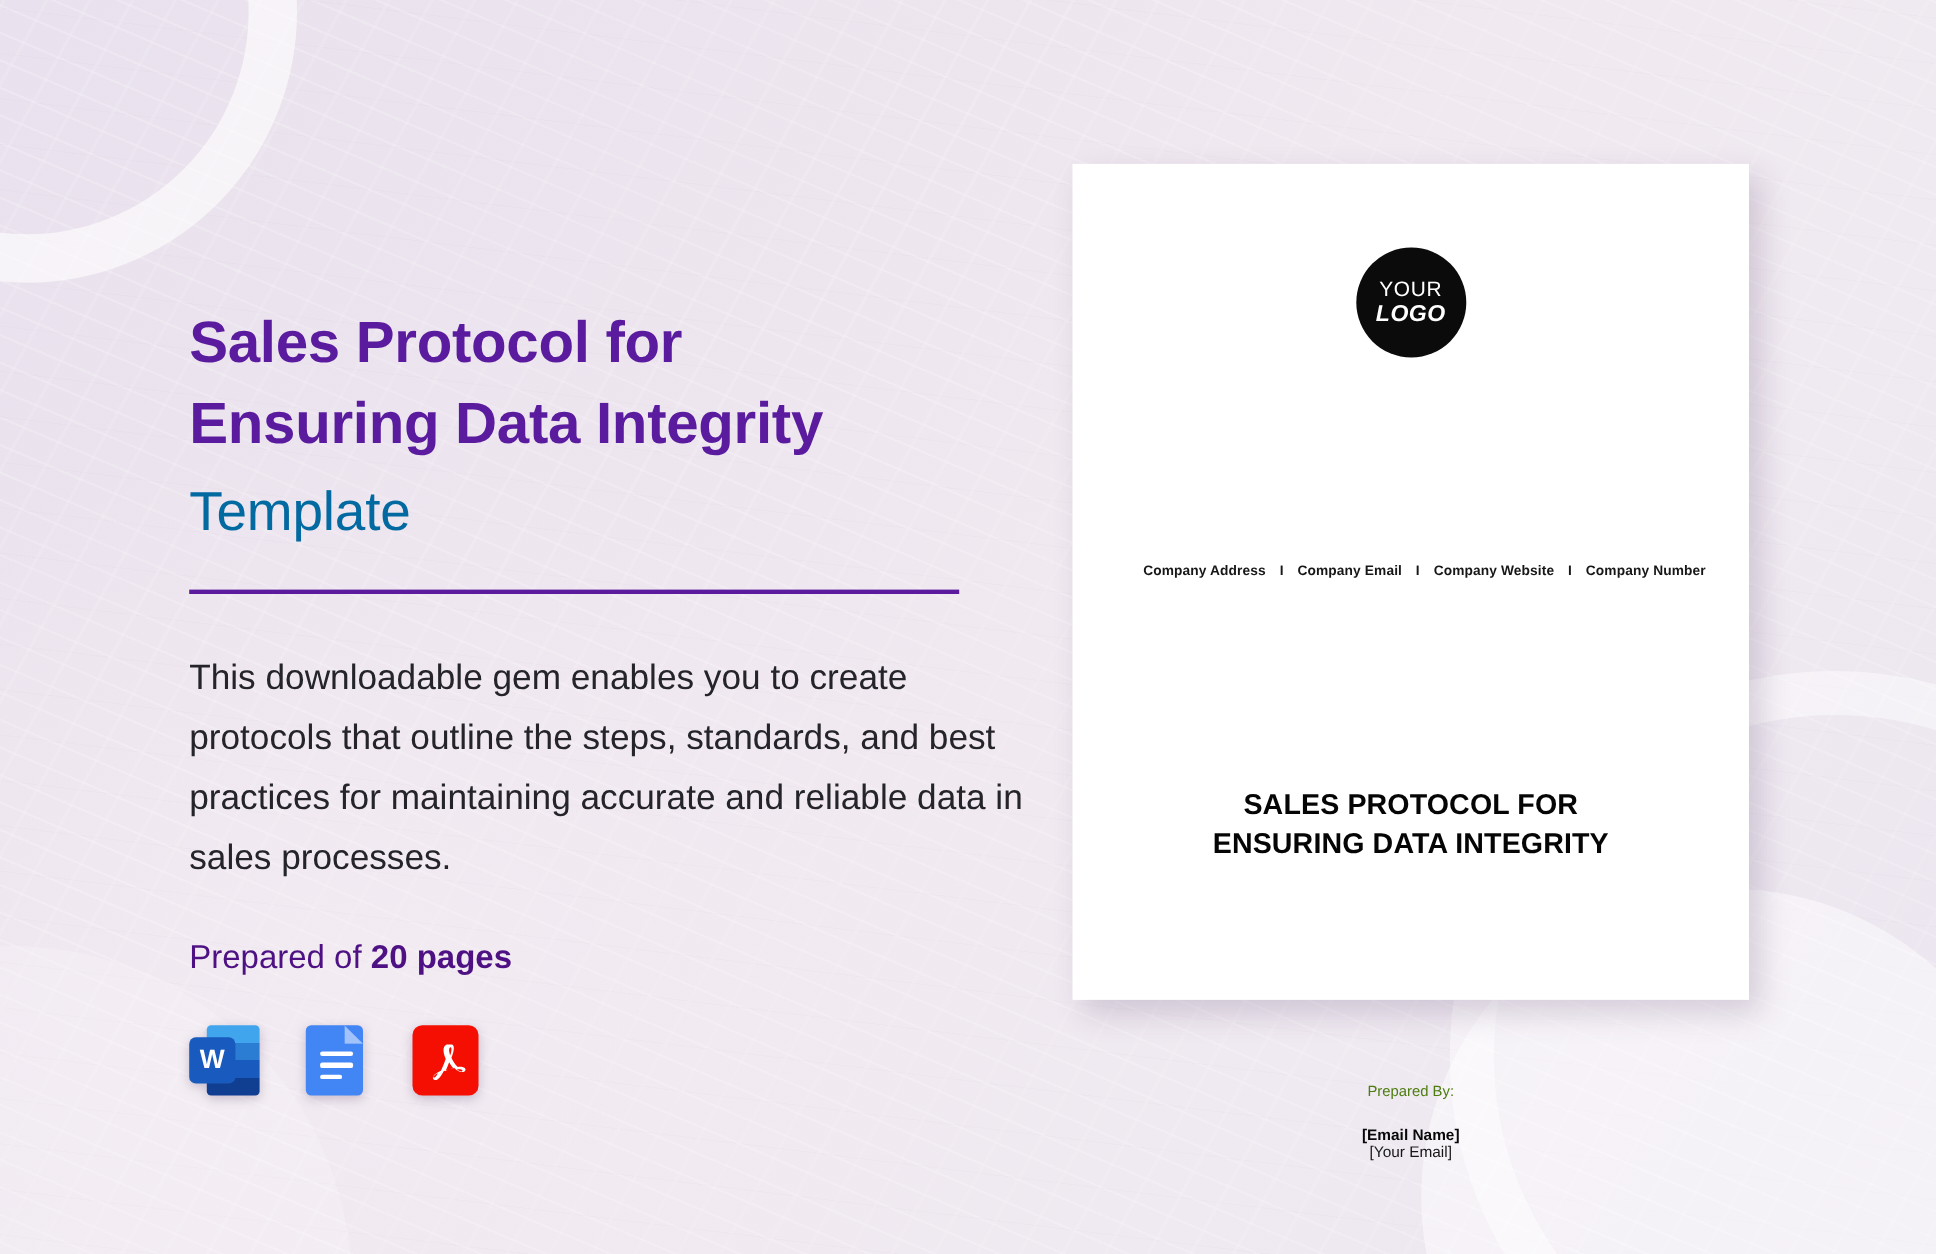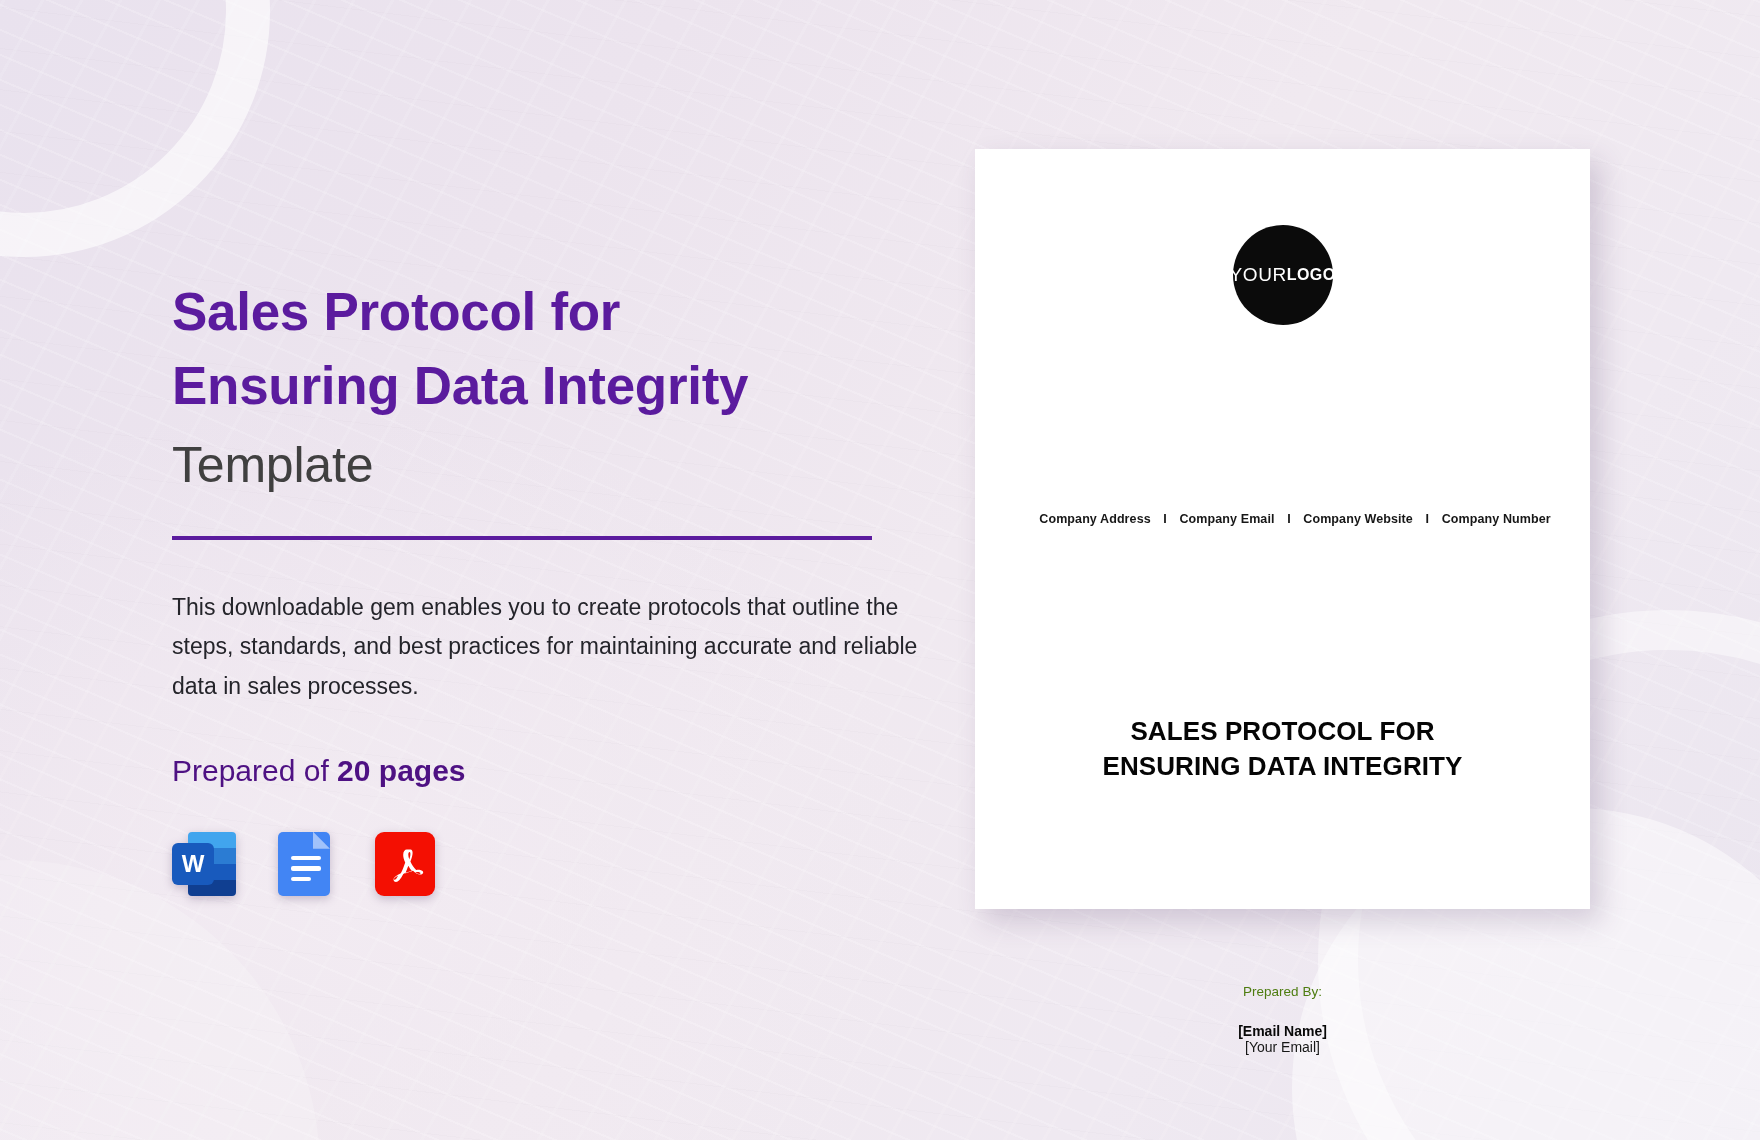--- a/index.html
+++ b/index.html
@@ -75,35 +75,35 @@
     font-weight:700;
     line-height:1.40;
     color:#5b1b9e;
     letter-spacing:-.3px;
   }
   #headline .ln { display:block; }
 
   #subtitle {
     font-size:50px;
     font-weight:400;
-    color:#404040;
+    color:#0369a1;
     line-height:1.30;
     margin-top:10px;
     letter-spacing:-.2px;
   }
 
   #divider {
     width:700px; height:4px;
     background:#5b1b9e;
     margin-top:38px;
   }
 
   #description {
     margin-top:48px;
-    font-size:23px;
+    font-size:32px;
     line-height:1.70;
     color:#24242a;
     width:760px;
     font-weight:400;
   }
 
   #pagecount {
     margin-top:48px;
     font-size:30px;
     color:#4e1183;
@@ -178,26 +178,26 @@
     box-shadow:10px 12px 26px rgba(80,55,100,.20);
   }
 
   #doc-logo-wrap {
     position:absolute; top:76px; left:0; right:0;
     display:flex; justify-content:center;
   }
   #doc-logo {
     width:100px; height:100px; border-radius:50%;
     background:#0b0b0b;
-    display:flex; flex-direction:row;
+    display:flex; flex-direction:column;
     align-items:center; justify-content:center;
     color:#fff;
   }
   #doc-logo .l1 { font-size:19px; font-weight:300; letter-spacing:.6px; line-height:1.12; }
-  #doc-logo .l2 { font-size:16px; font-weight:700; letter-spacing:.4px; line-height:1.12; }
+  #doc-logo .l2 { font-size:21px; font-weight:700; letter-spacing:.4px; line-height:1.12;font-style:italic; }
 
   #doc-contact {
     position:absolute; top:363px; left:0; right:0;
     text-align:center;
     font-size:12.5px;
     font-weight:600;
     color:#171717;
     letter-spacing:.1px;
     padding-left:25px;
   }

